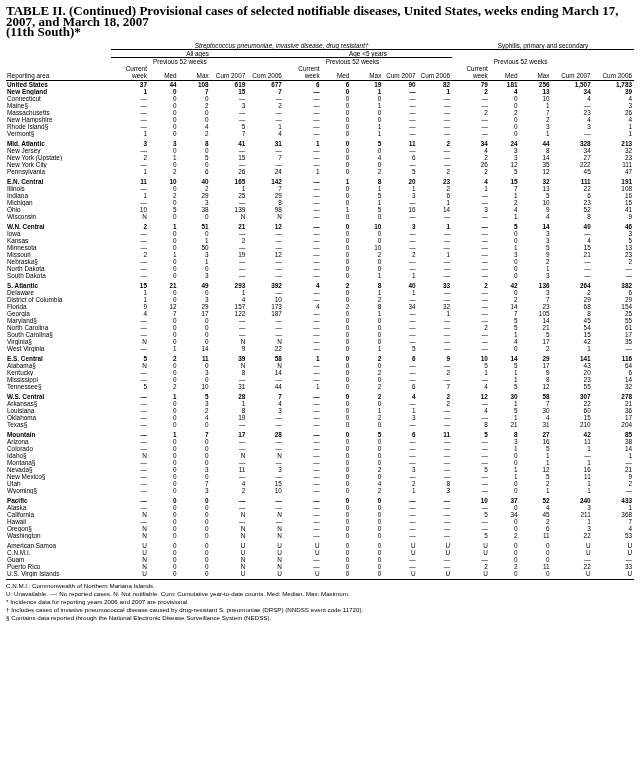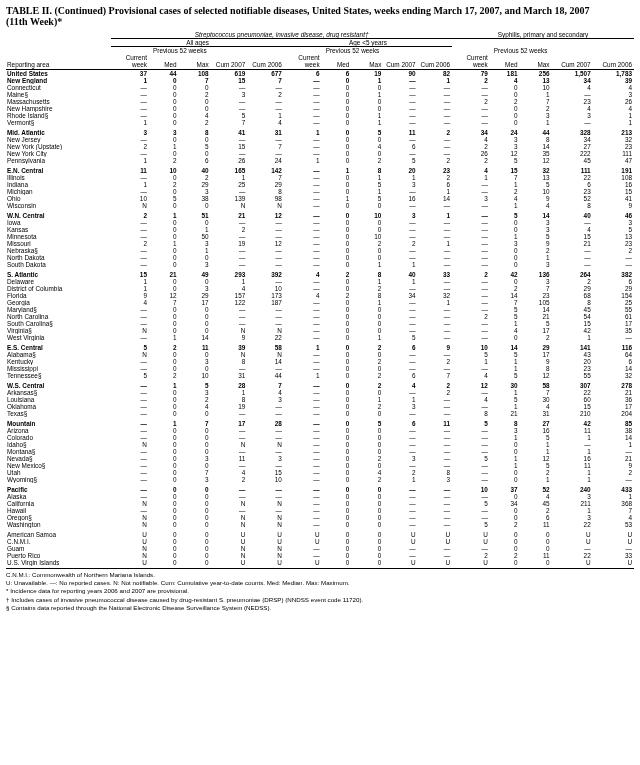--- a/index.html
+++ b/index.html
@@ -1,18 +1,18 @@
 <!DOCTYPE html>
 <html><head>
 <meta charset="utf-8">
 <style>
   html,body{margin:0;padding:0;background:#fff;}
   body{width:640px;height:765px;font-family:"Liberation Serif",serif;color:#000;}
   .page{width:640px;height:765px;position:relative;padding:0;box-sizing:border-box;}
-  .title{font-size:10px;line-height:10.5px;padding:6px 6px 0 6px;font-family:"Liberation Serif",serif;}
+  .title{font-size:13px;line-height:10.5px;padding:6px 6px 0 6px;font-family:"Liberation Serif",serif;}
   table{border-collapse:collapse;width:628px;margin:4px 6px 0 6px;table-layout:fixed;}
   td,th{font-size:6.4px;font-family:"Liberation Sans",sans-serif;padding:0;margin:0;vertical-align:bottom;}
   th{font-weight:normal;}
   .hdr-grp{text-align:center;font-style:italic;}
   .hdr-sub{text-align:center;}
   .num{text-align:right;padding-right:2px;}
   .area{text-align:left;padding-left:1px;white-space:nowrap;overflow:hidden;}
   .b{font-weight:bold;}
   .bline{border-bottom:1px solid #000;}
   .sp{height:3px;}
@@ -20,21 +20,21 @@
   .hdrrow th{padding-bottom:1px;}
   .grpline{border-bottom:1px solid #000;}
 </style>
 </head>
 <body>
 
 <div class="page">
 
   <div class="title">
     <span class="b">TABLE II. (Continued) Provisional cases of selected notifiable diseases, United States, weeks ending March 17, 2007, and March 18, 2007</span><br>
-    <span class="b">(11th Week)*</span>
+    <span class="b">(11th South)*</span>
   </div>
 
   <table>
     <colgroup>
       <col style="width:92px">
       <col style="width:33px">
         <col style="width:26px">
         <col style="width:28px">
         <col style="width:32px">
         <col style="width:32px">

